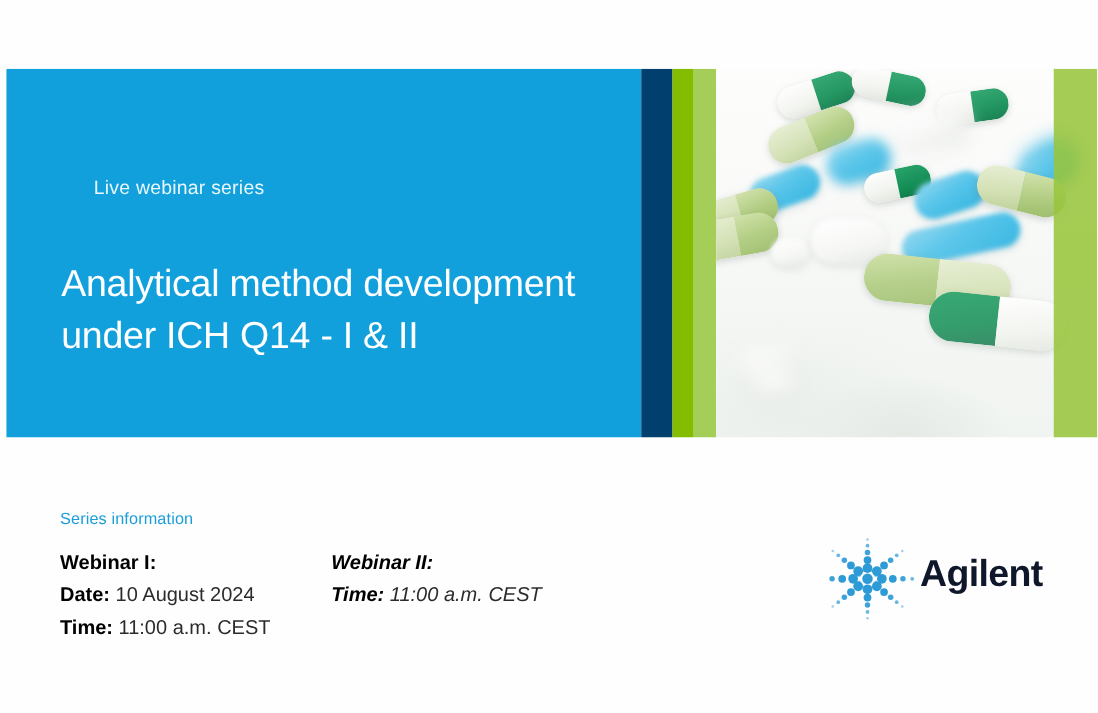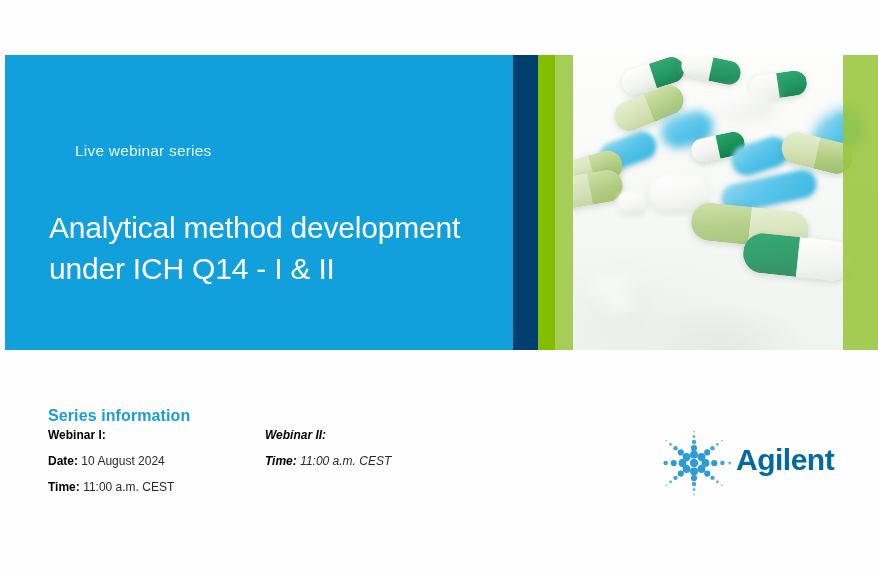--- a/index.html
+++ b/index.html
@@ -141,30 +141,30 @@
     color: #ffffff;
     font-weight: 400;
     letter-spacing: -0.2px;
   }
 
   
   .series-heading {
     position: absolute;
     left: 48px;
     top: 407px;
-    font-size: 16px;
-    font-weight: bold;
+    font-size: 13px;
+    font-weight: normal;
     color: #1b9dd9;
     letter-spacing: 0.1px;
   }
 
   .info-col {
     position: absolute;
-    top: 422px;
-    font-size: 12px;
+    top: 438px;
+    font-size: 16px;
     line-height: 26px;
     color: #1c1c1c;
   }
   .info-col.col1 { left: 48px; }
   .info-col.col2 { left: 265px; font-style: italic; }
 
   .info-row { white-space: nowrap; }
   .info-row b { font-weight: bold; color: #000000; }
   .info-row .val { color: #2b2b2b; }
 
@@ -182,21 +182,21 @@
     top: 0;
     width: 72px;
     height: 66px;
   }
   .logo-word {
     position: absolute;
     left: 76px;
     top: 13px;
     font-size: 30px;
     font-weight: bold;
-    color: #0369a1;
+    color: #0f172a;
     letter-spacing: -0.5px;
   }
 </style>
 </head>
 <body>
 
 <div class="page">
 
   <div class="hero">
 

